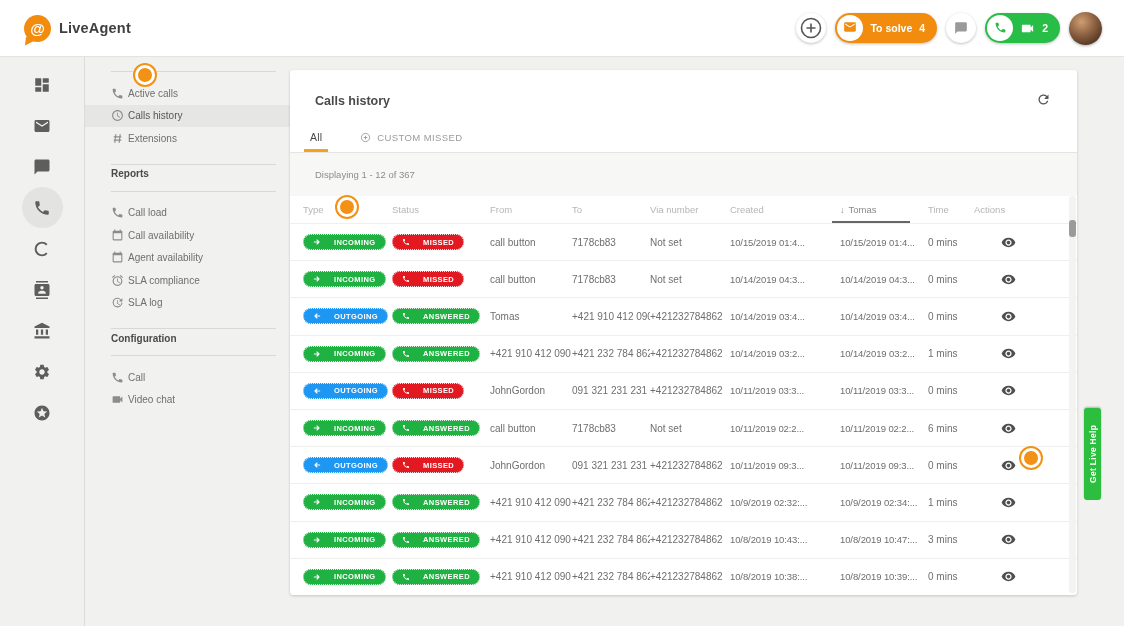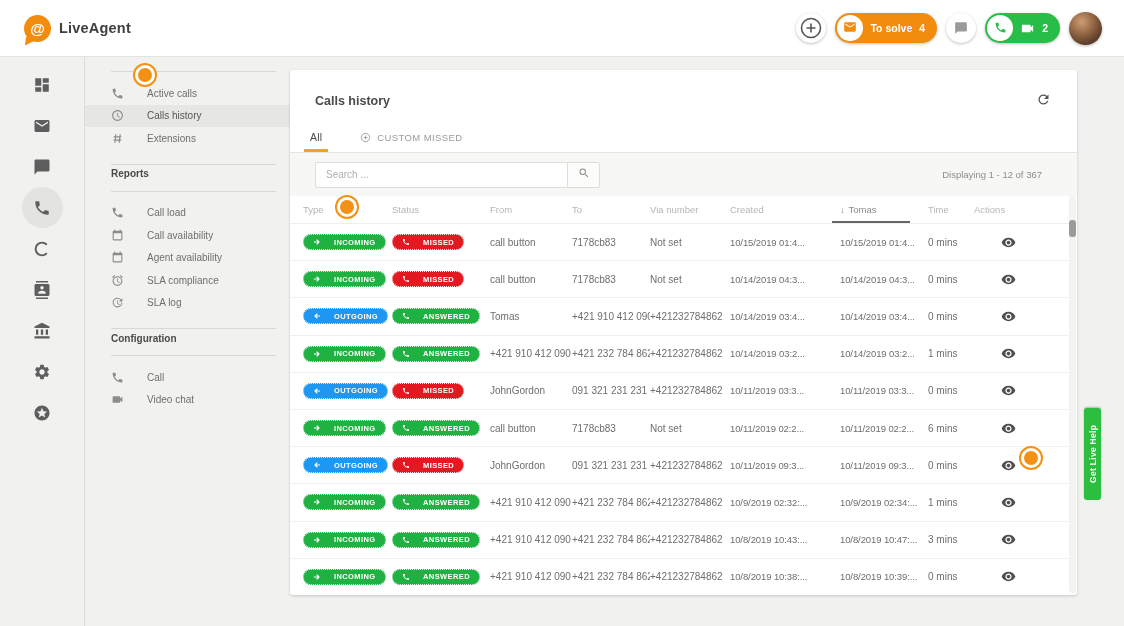--- a/index.html
+++ b/index.html
@@ -32,21 +32,21 @@
   .rail-item{width:41px;height:41px;border-radius:50%;display:flex;align-items:center;justify-content:center;color:#5e5e5e;background:transparent;border:none;cursor:pointer;padding:0;}
   .rail-item.active{background:#e3e3e1;}
   .rail-item .ric{display:flex;}
   .rail-item svg{width:18px;height:18px;}
 
   
   .menu{position:absolute;top:57px;left:84px;width:206px;bottom:0;border-left:1px solid #dcdcda;padding-top:14px;box-sizing:border-box;}
   .m-title{font-size:10px;font-weight:bold;color:#4a4a4a;padding-left:26px;height:18px;display:flex;align-items:center;margin-bottom:8px;}
   .m-hr{height:1px;background:#d8d8d6;margin:0 14px 0 26px;}
   .m-items{padding:10px 0 14px;}
-  .m-item{display:flex;align-items:center;height:22.5px;padding-left:26px;color:#6f6f6f;font-size:10px;gap:23px;cursor:pointer;}
+  .m-item{display:flex;align-items:center;height:22.5px;padding-left:26px;color:#6f6f6f;font-size:10px;gap:4px;cursor:pointer;}
   .m-item.selected{background:#e6e6e4;color:#565656;}
   .m-item .mi{color:#8c8c8c;display:flex;}
   .m-item svg{width:13px;height:13px;}
 
   
   .card{position:absolute;left:290px;top:70px;width:787px;height:525px;background:#fff;border-radius:3px;box-shadow:0 1px 3px rgba(0,0,0,.18);}
   .card-head{height:52px;display:flex;align-items:center;justify-content:space-between;padding:10px 26px 0 25px;box-sizing:border-box;}
   .card-head h1{margin:0;font-size:12.5px;font-weight:bold;color:#4a4a4a;}
   .refresh-btn{border:none;background:transparent;color:#555;cursor:pointer;display:flex;padding:0;}
   .refresh-btn svg{width:15px;height:15px;}
@@ -331,28 +331,20 @@
           <span class="ti">
             <svg viewBox="0 0 24 24" fill="none" stroke="currentColor" stroke-width="2">
               <circle cx="12" cy="12" r="9"></circle>
               <path d="M12 8v8M8 12h8"></path>
             </svg>
           </span>
           <span>CUSTOM MISSED</span>
         </div>
       </div>
     <div class="filterbar">
-      <div class="search">
-        <input placeholder="Search ..." style="">
-        <button class="search-btn">
-            <span><svg viewBox="0 0 24 24" fill="currentColor">
-                <path d="M15.5 14h-.79l-.28-.27A6.47 6.47 0 0 0 16 9.5 6.5 6.5 0 1 0 9.5 16c1.61 0 3.09-.59 4.23-1.57l.27.28v.79l5 4.99L20.49 19l-4.99-5zm-6 0C7.01 14 5 11.99 5 9.5S7.01 5 9.5 5 14 7.01 14 9.5 11.99 14 9.5 14z"></path>
-              </svg></span>
-          </button>
-      </div>
       <span class="displaying">Displaying 1 - 12 of 367</span>
     </div>
     <div class="thead">
         <div class="th"><span>Type</span></div>
         <div class="th"><span>Status</span></div>
         <div class="th"><span>From</span></div>
         <div class="th"><span>To</span></div>
         <div class="th"><span>Via number</span></div>
         <div class="th"><span>Created</span></div>
         <div class="th sorted"><span class="sort-arrow">↓</span><span>Tomas</span></div>

